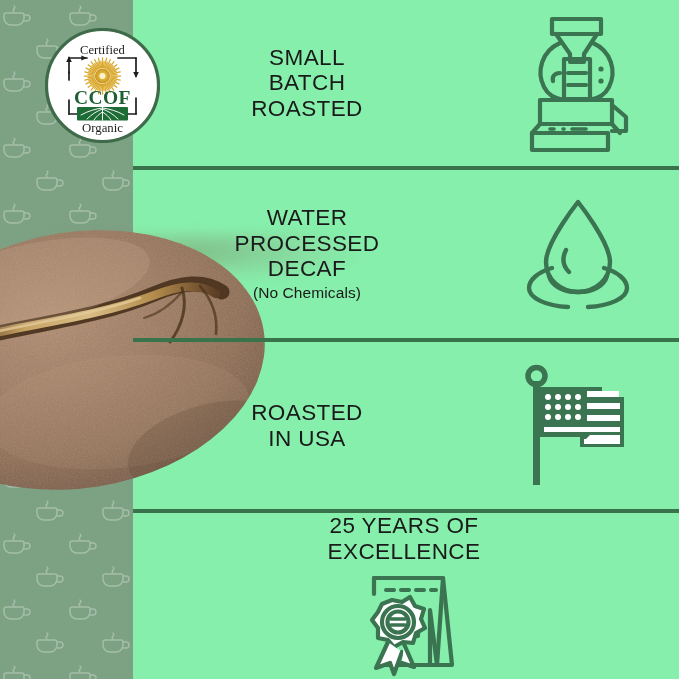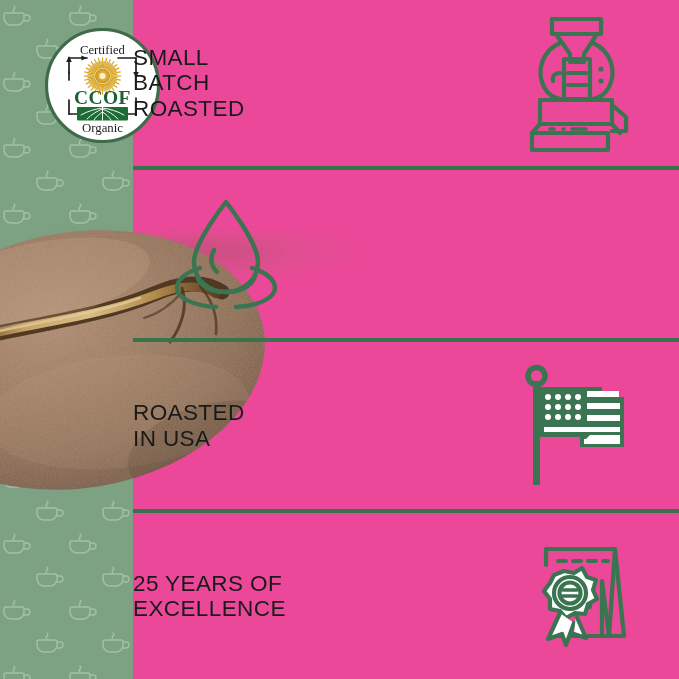--- a/index.html
+++ b/index.html
@@ -8,21 +8,21 @@
   html, body {
     width:679px; height:679px;
     background:#ffffff;
     font-family:"Liberation Sans", sans-serif;
     overflow:hidden;
   }
 
   #infographic {
     position:relative;
     width:679px; height:679px;
-    background:#ec4899;
+    background:#86efac;
   }
 
   
   .green-panel {
     position:absolute;
     left:0; top:0;
     width:133px; height:679px;
     background:#7da183;
     overflow:hidden;
   }
@@ -55,21 +55,21 @@
     width:546px; height:679px;
   }
   .row {
     position:absolute;
     left:0; width:546px;
     display:flex;
     align-items:center;
   }
   .row-text {
     width:352px;
-    text-align:left;
+    text-align:center;
     padding-right:4px;
     color:#1b1b1b;
   }
   .row-title {
     font-size:22.5px;
     line-height:25.5px;
     letter-spacing:.4px;
     font-weight:400;
     white-space:pre-line;
     color:#1a1a1a;
@@ -356,20 +356,26 @@
           <rect x="12" y="120" width="76" height="17"></rect>
 
           <path d="M30,116 L34,116" stroke-width="3.6"></path>
           <path d="M43,116 L44,116" stroke-width="3.6"></path>
           <path d="M52,116 L66,116" stroke-width="3.6"></path>
         </svg>
       </div>
     </div>
 
     <div class="row" style="top:170px; height:168px;">
+      <div class="row-text">
+        <div class="row-title">WATER
+PROCESSED
+DECAF</div>
+        <div class="row-sub">(No Chemicals)</div>
+      </div>
       <div class="row-icon">
         <svg width="124" height="120" viewBox="0 0 124 120" fill="none" stroke="#3a7450" stroke-width="4.4" stroke-linecap="round">
 
           <path d="M62,8 C62,8 94,48 94,68 C94,86 79,98 62,98 C45,98 30,86 30,68 C30,48 62,8 62,8 Z" stroke-linejoin="round"></path>
 
           <path d="M50,56 C46,64 47,72 53,78"></path>
 
           <path d="M33,82 C36,92 47,98 62,98 C77,98 88,92 91,82"></path>
 
           <path d="M36,74 C22,78 13,86 13,94 C13,104 30,112 52,113"></path>
@@ -418,21 +424,21 @@
             <rect x="86" y="40" width="16" height="6"></rect>
             <rect x="86" y="52" width="16" height="6"></rect>
             <rect x="66" y="76" width="36" height="5"></rect>
 
             <path d="M72,72 L102,72 L102,78 L66,78 Z"></path>
           </g>
         </svg>
       </div>
     </div>
 
-    <div class="row" style="top:513px; height:166px;">
+    <div class="row" style="top:513px; height:166px;flex-direction:column;">
       <div class="row-text">
         <div class="row-title">25 YEARS OF
 EXCELLENCE</div>
       </div>
       <div class="row-icon">
         <svg width="124" height="122" viewBox="0 0 124 122" fill="none" stroke="#3a7450" stroke-width="4.2" stroke-linecap="round" stroke-linejoin="round">
 
           <path d="M30,14 L99,14 L108,101 L86,101"></path>
           <path d="M30,14 L30,30"></path>
           <path d="M99,14 L93,101"></path>

